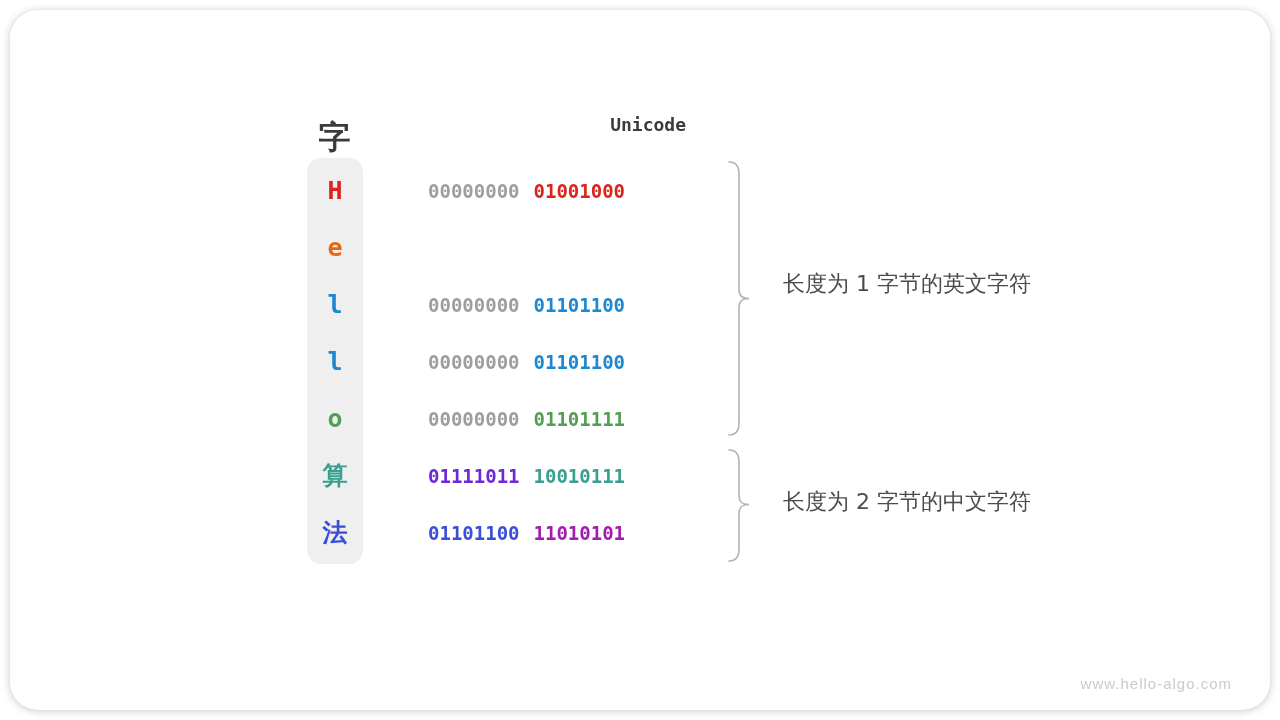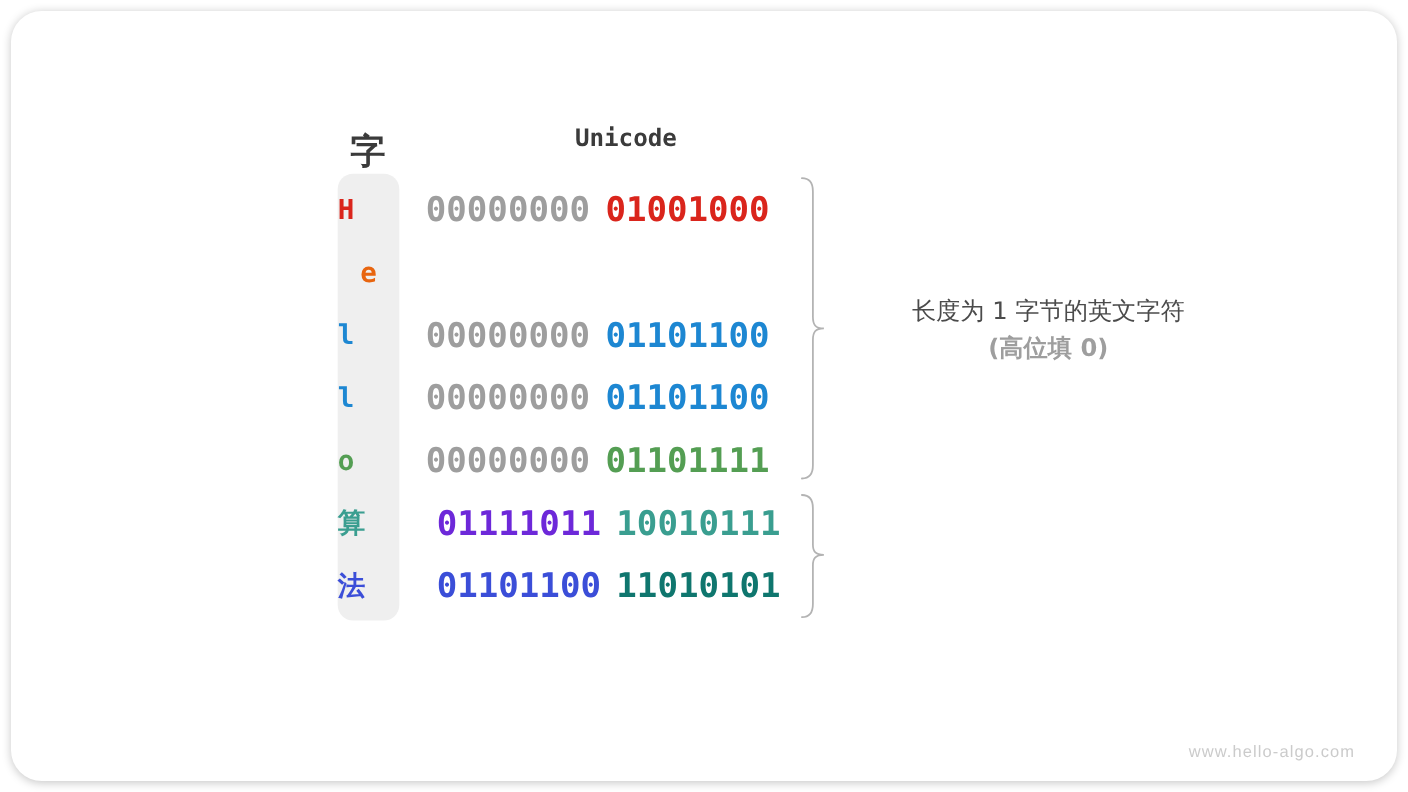--- a/index.html
+++ b/index.html
@@ -24,23 +24,24 @@
     color: var(--header-text);
     font-weight: bold;
     text-align: center;
   }
   .hdr-char {
     left: 297px; top: 106px; width: 56px;
     font-size: 32px;
     letter-spacing: 1px;
   }
   .hdr-uni {
-    left: 430px; top: 104px; width: 258px;
+    left: 418px; top: 104px; width: 258px;
     font-family: "DejaVu Sans Mono", "Liberation Mono", monospace;
-    font-size: 22px;
+    font-size: 18px;
+    text-align: right;
   }
   .col-bg {
     position: absolute;
     left: 297px; top: 148px;
     width: 56px; height: 406px;
     background: var(--column-bg);
     border-radius: 14px;
   }
   .rows {
     position: absolute;
@@ -55,38 +56,38 @@
   .char {
     width: 56px;
     text-align: center;
     font-family: "DejaVu Sans Mono", "DejaVu Sans", monospace;
     font-size: 25px;
     font-weight: bold;
   }
   .bin {
     margin-left: 65px;
     font-family: "DejaVu Sans Mono", "Liberation Mono", monospace;
-    font-size: 31px;
+    font-size: 19px;
     font-weight: bold;
     white-space: nowrap;
   }
   .bin .b1 { margin-right: 14px; }
   .brace {
     position: absolute;
     overflow: visible;
   }
   .brace path {
     fill: none;
     stroke: var(--brace);
     stroke-width: 1.6;
     stroke-linecap: round;
   }
   .anno {
     position: absolute;
-    left: 758px;
+    left: 712px;
     width: 370px;
     text-align: center;
     color: var(--annotation-dark);
   }
   .anno .line1 {
     font-size: 22px;
     line-height: 32px;
   }
   .anno .line2 {
     font-size: 22px;
@@ -152,33 +153,35 @@
   <div class="row">
     <div class="char" style="color: rgb(58, 158, 144);">算</div>
     <div class="bin">
       <span class="b1" style="color: #6d28d9;">01111011</span><span class="b2" style="color: rgb(58, 158, 144); margin-top: 37px;">10010111</span>
     </div>
   </div>
 
   <div class="row">
     <div class="char" style="color: rgb(59, 78, 216);">法</div>
     <div class="bin">
-      <span class="b1" style="color: rgb(59, 78, 216);">01101100</span><span class="b2" style="color: #0f766e;">11010101</span>
+      <span class="b1" style="color: rgb(59, 78, 216);">01101100</span><span class="b2" style="color: #a21caf;">11010101</span>
     </div>
   </div>
 </div>
 
   <svg class="brace" style="left:716px; top:150px;" width="26" height="280" viewBox="0 0 26 280">
     <path d="M3,2 C11,2 13,7 13,14 L13,128 C13,135 15,138.5 23,138.5 C15,138.5 13,142 13,149 L13,263 C13,270 11,275 3,275"></path>
   </svg>
 
   <svg class="brace" style="left:716px; top:438px;" width="26" height="117" viewBox="0 0 26 117">
     <path d="M3,2 C11,2 13,7 13,14 L13,47 C13,53 15,56.5 23,56.5 C15,56.5 13,60 13,66 L13,101 C13,108 11,113 3,113"></path>
   </svg>
 
   <div class="anno anno1">
     <div class="line1">长度为 1 字节的英文字符</div>
-    <div class="line2">(高位填 0)</div>
   </div>
 
+  <div class="anno anno2">
+    <div class="line1">长度为 2 字节的中文字符</div>
+  </div>
 
   <div class="watermark">www.hello-algo.com</div>
 </div>
 
 </body></html>

